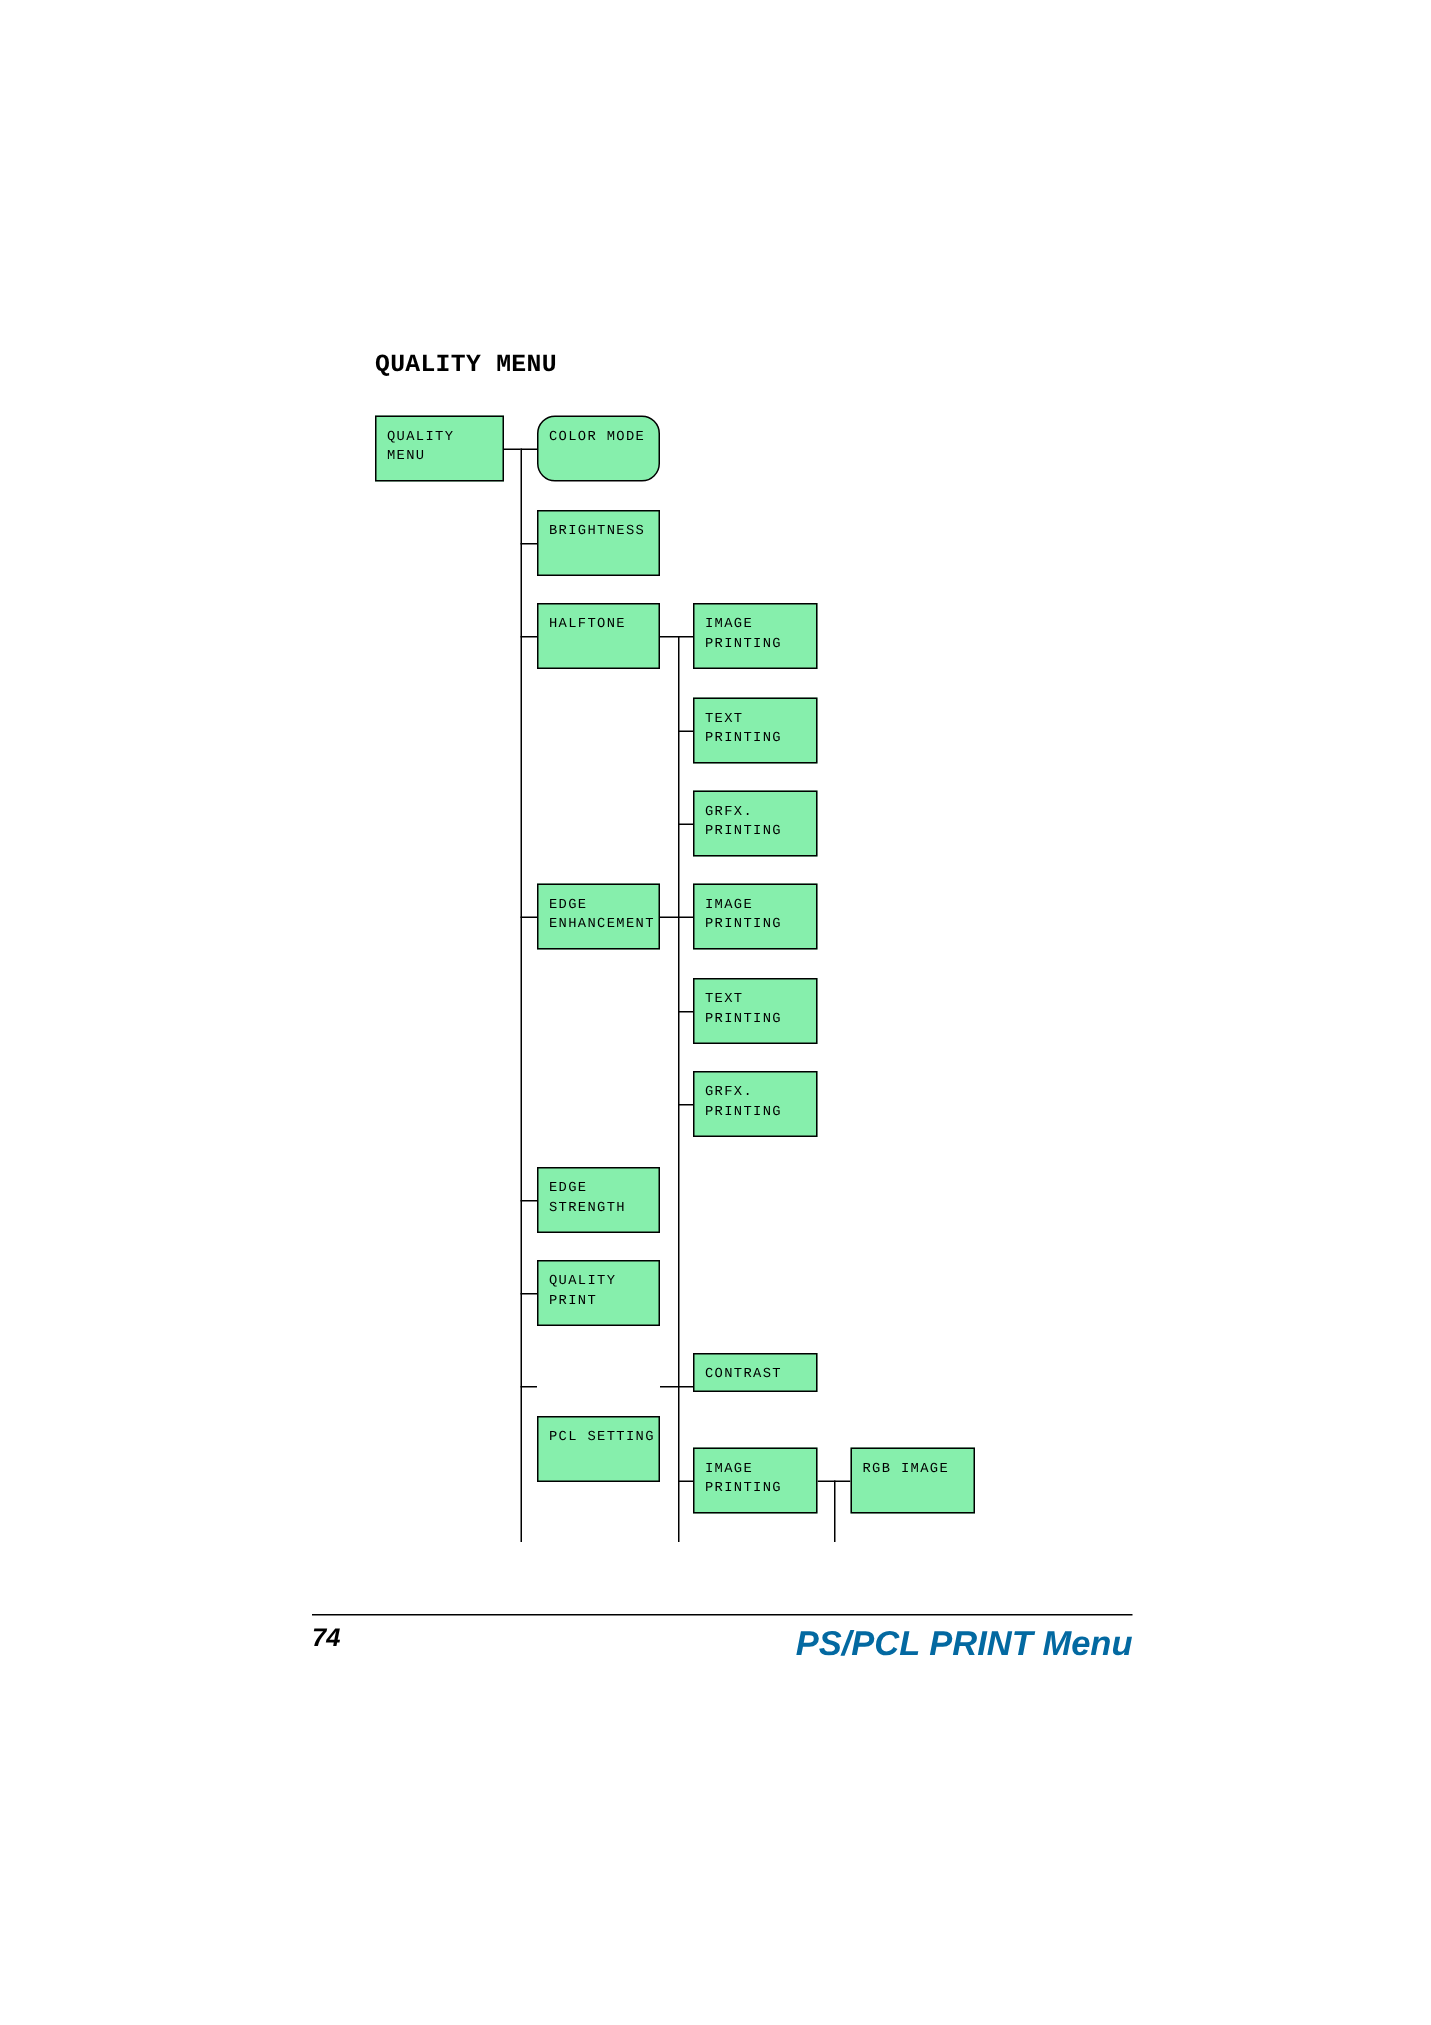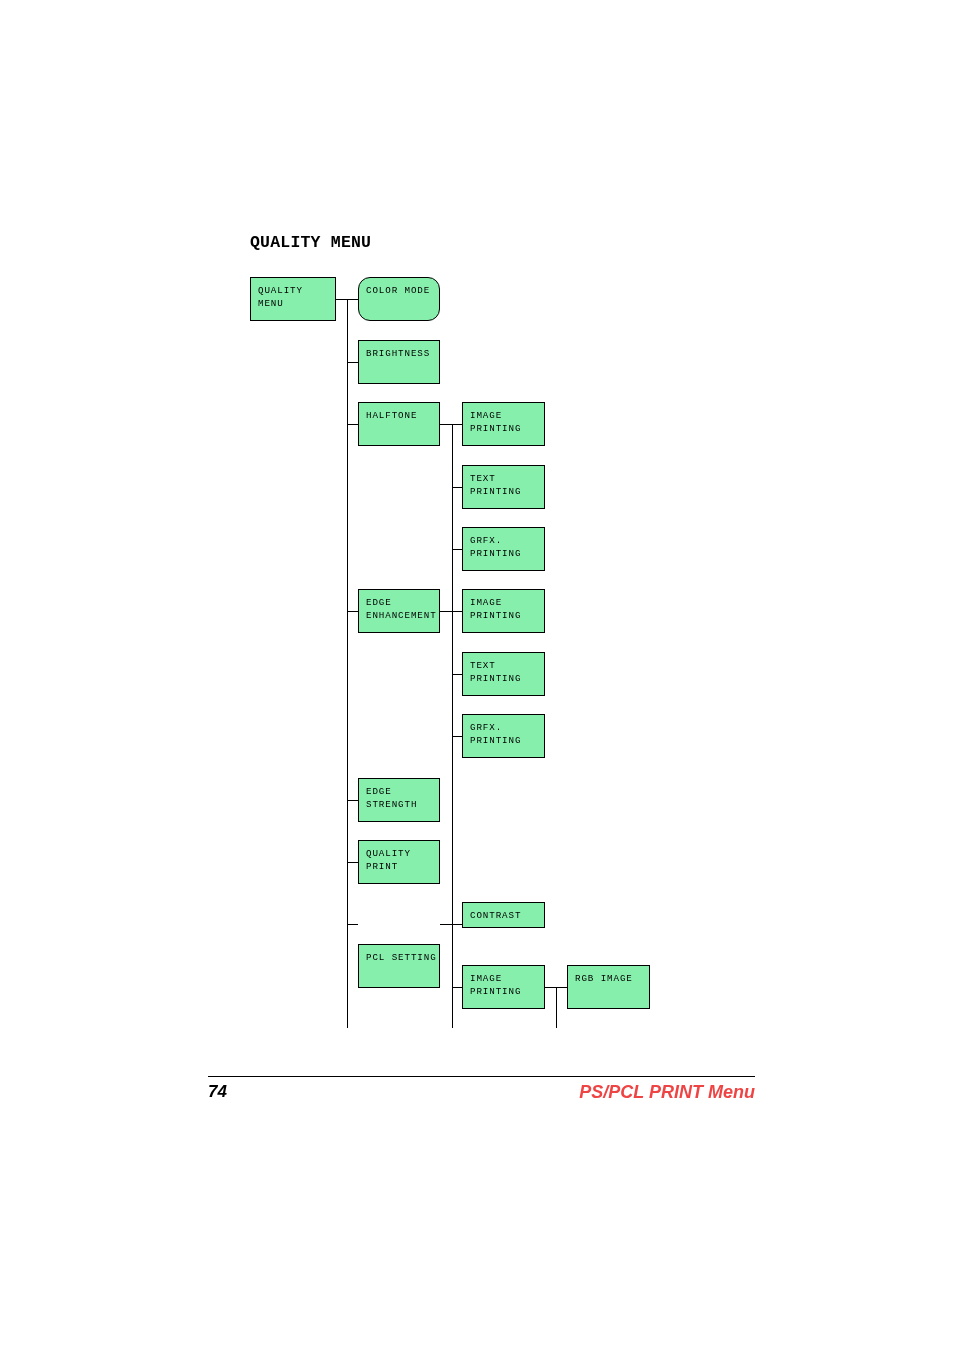--- a/index.html
+++ b/index.html
@@ -87,22 +87,22 @@
     font-size: 17px;
     color: #000000;
   }
   .footer-label {
     position: absolute;
     right: 199px;
     top: 1082px;
     font-family: "Liberation Sans", sans-serif;
     font-style: italic;
     font-weight: bold;
-    font-size: 18px;
-    color: #ef4444;
+    font-size: 23px;
+    color: #0369a1;
     white-space: nowrap;
   }
 </style>
 </head>
 <body>
 
 <div id="page">
 
   <div class="page-title">QUALITY MENU</div>
 

